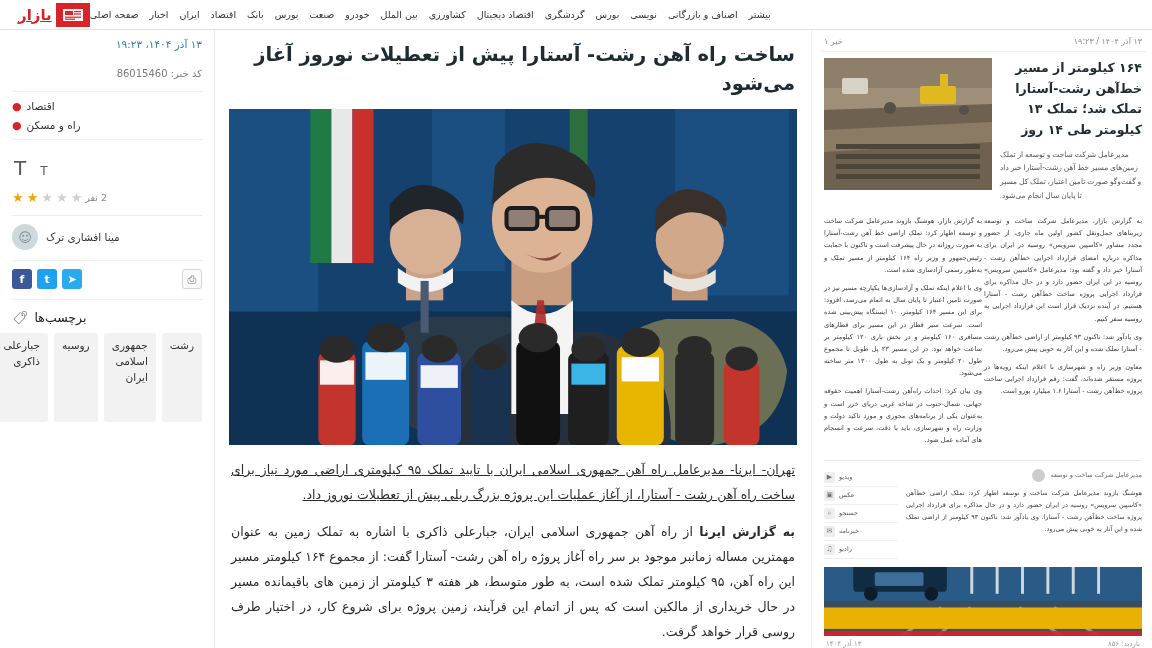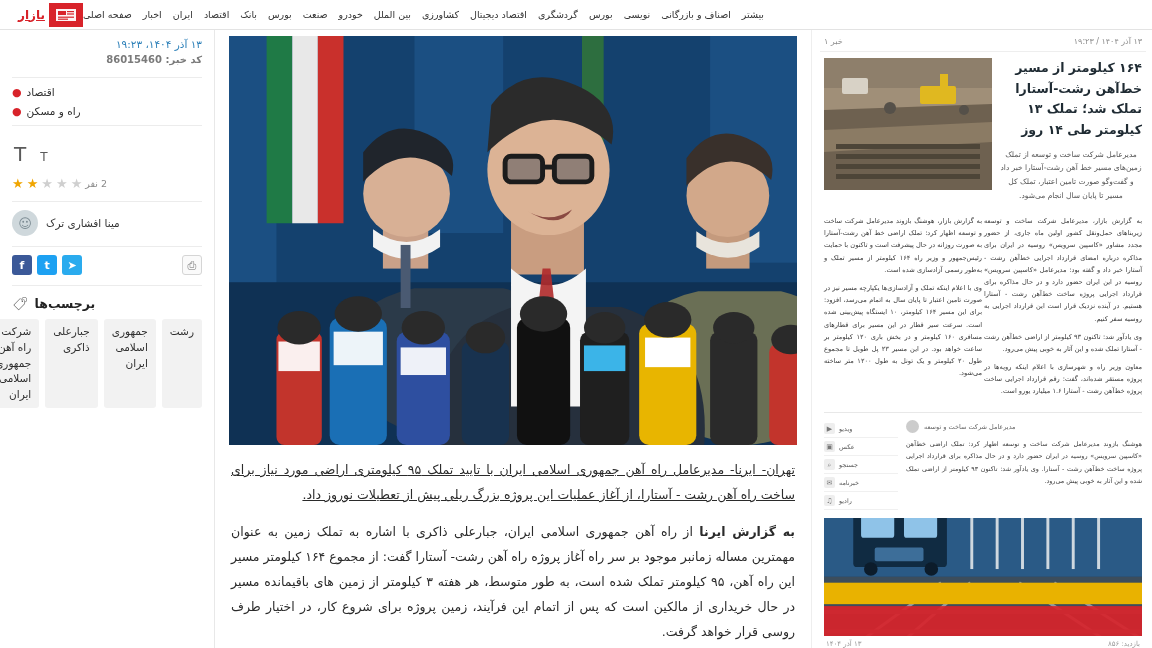--- a/index.html
+++ b/index.html
@@ -25,21 +25,21 @@
   .logo {
     display: flex; align-items: center; gap: 4px;
     margin-left: 10px;
   }
   .logo-mark {
     width: 34px; height: 24px; background: #d8232a;
     display: flex; align-items: center; justify-content: center;
   }
   .logo-mark svg { width: 20px; height: 14px; }
   .logo-text {
-    font-size: 12px; font-weight: bold; color: #d8232a;
+    font-size: 15px; font-weight: bold; color: #d8232a;
     letter-spacing: .5px;
     text-decoration: underline;
   }
   .nav {
     display: flex; flex-direction: row-reverse; align-items: center;
     gap: 11px; font-size: 9.5px; color: #333; margin-right: 12px;
   }
   .nav span { white-space: nowrap; cursor: default; }
 
   
@@ -49,24 +49,24 @@
   .rail {
     width: 215px; flex: 0 0 215px;
     border-right: 1px solid #e8e8e8;
     background: #fff;
     padding: 8px 12px 0 12px;
     order: 3;
     font-size: 10px; color: #444;
   }
   .rail-date {
     color: #2b7fb8; font-size: 10.5px; text-align: right;
-    direction: rtl; margin-bottom: 4px;
+    direction: rtl; margin-bottom: 18px;
   }
   .rail-code {
-    color: #7a7a7a; font-size: 10px; text-align: right; margin-bottom: 12px; font-weight: bold;
+    color: #7a7a7a; font-size: 10px; text-align: right; margin-bottom: 12px;
   }
   .rail-sep { height:1px; background:#ececec; margin: 8px 0; }
   .cat-row {
     display: flex; flex-direction: row-reverse; align-items: center;
     gap: 5px; font-size: 10.5px; color: #2f2f2f; margin-bottom: 7px;
   }
   .cat-dot { color: #d8232a; font-size: 11px; line-height: 1; }
   .fontsize-row {
     display: flex; flex-direction: row-reverse; align-items: baseline;
     gap: 14px; padding: 8px 2px 6px 2px; color: #5a5a5a;
@@ -110,21 +110,21 @@
   .printbtn {
     width: 20px; height: 20px; border: 1px solid #d5d5d5; border-radius: 3px;
     display: flex; align-items: center; justify-content: center;
     color: #6a6a6a; font-size: 11px; background: #fafafa;
   }
 
   .tags-head {
     display: flex; flex-direction: row-reverse; align-items: center;
     gap: 6px; padding: 10px 0 8px 0; border-top: 1px solid #ececec;
   }
-  .tags-head .t { font-size: 12.5px; font-weight: bold; color: #222; }
+  .tags-head .t { font-size: 12.5px; font-weight: normal; color: #222; }
   .tag-icon { color: #555; font-size: 13px; transform: scaleX(-1); }
   .tags { display: flex; flex-direction: row; gap: 6px; }
   .tag {
     background: #f2f2f2; border-radius: 3px; padding: 5px 8px;
     font-size: 10.5px; color: #2f2f2f; text-align: right;
     line-height: 1.5;
   }
 
   
   .center {
@@ -169,38 +169,38 @@
   .l-top { display: flex; flex-direction: row-reverse; gap: 8px; padding: 6px 4px; }
   .l-thumb {
     width: 168px; height: 132px; flex: 0 0 168px; overflow: hidden; background:#6f6255;
   }
   .l-thumb svg { width: 100%; height: 100%; display: block; }
   .l-title {
     font-size: 12.5px; font-weight: bold; color: #1f2b33;
     text-align: right; direction: rtl; line-height: 1.65;
   }
   .l-sub {
-    font-size: 7.5px; color: #555; text-align: center; direction: rtl;
-    line-height: 1.85; margin-top: 7px;
+    font-size: 7.5px; color: #555; text-align: left; direction: rtl;
+    line-height: 1.85; margin-top: 7px; font-family: Liberation Serif, serif;
   }
   .l-cols {
     display: flex; flex-direction: row-reverse; gap: 2px; padding: 6px 4px 0 4px; justify-content: space-between;
   }
   .l-col {
     flex: 1; font-size: 6.6px; line-height: 1.85; color: #3a3a3a;
     text-align: justify; direction: rtl;
   }
   .l-col p { margin-bottom: 6px; }
   .l-divider { height: 1px; background: #e8e8e8; margin: 8px 4px; }
 
   .l-bottom { display: flex; flex-direction: row-reverse; gap: 8px; padding: 0 4px; }
   .l-bwide { flex: 1; }
   .l-bhead {
     display: flex; flex-direction: row-reverse; align-items: center; gap: 5px;
-    font-size: 6.5px; color: #666; justify-content: flex-start;
+    font-size: 6.5px; color: #666; justify-content: flex-end;
   }
   .l-bhead .ava { width: 13px; height: 13px; border-radius: 50%; background: #ccc; }
   .l-btext {
     font-size: 6.4px; line-height: 1.9; color: #3a3a3a; text-align: justify;
     direction: rtl; margin-top: 5px;
   }
   .l-mini {
     width: 74px; flex: 0 0 74px; font-size: 6.4px; color: #555;
     text-align: right; direction: rtl;
   }
@@ -292,20 +292,21 @@
       <div style="flex:1;">
         <div class="l-title">۱۶۴ کیلومتر از مسیر خط‌آهن رشت-آستارا تملک شد؛ تملک ۱۳ کیلومتر طی ۱۴ روز</div>
         <div class="l-sub">مدیرعامل شرکت ساخت و توسعه از تملک زمین‌های مسیر خط آهن رشت-آستارا خبر داد و گفت‌وگو صورت تامین اعتبار، تملک کل مسیر تا پایان سال انجام می‌شود.</div>
       </div>
     </div>
 
     <div class="l-cols">
       <div class="l-col">
         <p>به گزارش بازار، هوشنگ بازوند مدیرعامل شرکت ساخت و توسعه اظهار کرد: تملک اراضی خط آهن رشت-آستارا به صورت روزانه در حال پیشرفت است و تاکنون با حمایت رئیس‌جمهور و وزیر راه ۱۶۴ کیلومتر از مسیر تملک و به‌طور رسمی آزادسازی شده است.</p>
         <p>وی با اعلام اینکه تملک و آزادسازی‌ها یکپارچه مسیر نیز در صورت تامین اعتبار تا پایان سال به اتمام می‌رسد، افزود: برای این مسیر ۱۶۴ کیلومتر، ۱۰ ایستگاه پیش‌بینی شده است. سرعت سیر قطار در این مسیر برای قطارهای مسافری ۱۶۰ کیلومتر و در بخش باری ۱۲۰ کیلومتر بر ساعت خواهد بود. در این مسیر ۲۳ پل طویل تا مجموع طول ۲۰ کیلومتر و یک تونل به طول ۱۲۰۰ متر ساخته می‌شود.</p>
+        <p>وی بیان کرد: احداث راه‌آهن رشت-آستارا اهمیت حقوقه جهانی، شمال-جنوب در شاخه غربی دریای خزر است و به‌عنوان یکی از برنامه‌های محوری و مورد تاکید دولت و وزارت راه و شهرسازی، باید با دقت، سرعت و انسجام های آماده عمل شود.</p>
       </div>
       <div class="l-col">
         <p>به گزارش بازار، مدیرعامل شرکت ساخت و توسعه زیربناهای حمل‌ونقل کشور اولین ماه جاری، از حضور مجدد مشاور «کاسپین سرویس» روسیه در ایران برای مذاکره درباره امضای قرارداد اجرایی خط‌آهن رشت - آستارا خبر داد و گفته بود: مدیرعامل «کاسپین سرویس» روسیه در این ایران حضور دارد و در حال مذاکره برای قرارداد اجرایی پروژه ساخت خط‌آهن رشت - آستارا هستیم. در آینده نزدیک قرار است این قرارداد اجرایی به روسیه سفر کنیم.</p>
         <p>وی یادآور شد: تاکنون ۹۳ کیلومتر از اراضی خط‌آهن رشت - آستارا تملک شده و این آثار به خوبی پیش می‌رود.</p>
         <p>معاون وزیر راه و شهرسازی با اعلام اینکه رویه‌ها در پروژه مستقر شده‌اند، گفت: رقم قرارداد اجرایی ساخت پروژه خط‌آهن رشت - آستارا ۱.۶ میلیارد یورو است.</p>
       </div>
     </div>
 
     <div class="l-divider"></div>
 
@@ -388,20 +389,21 @@
 
     </div>
 
     <div class="l-foot">
       <span>۱۳ آذر ۱۴۰۴</span>
       <span>بازدید: ۸۵۶</span>
     </div>
   </aside>
 
   <main class="center">
+    <h1 class="headline">ساخت راه آهن رشت- آستارا پیش از تعطیلات نوروز آغاز می‌شود</h1>
 
     <div class="hero">
       <svg viewBox="0 0 800 415" preserveAspectRatio="xMidYMid slice" aria-hidden="true">
 
         <rect width="800" height="415" fill="#123a63"></rect>
         <rect x="0" y="0" width="800" height="250" fill="#14416e"></rect>
         <rect x="40" y="0" width="120" height="250" fill="#1b4f82"></rect>
         <rect x="300" y="0" width="90" height="200" fill="#1b4f82"></rect>
         <rect x="600" y="0" width="140" height="230" fill="#1b4f82"></rect>
 
@@ -533,18 +535,19 @@
     </div>
 
     <div class="tags-head">
       <span class="tag-icon">🏷</span>
       <span class="t">برچسب‌ها</span>
     </div>
 
     <div class="tags">
       <div class="tag">رشت</div>
       <div class="tag">جمهوری اسلامی ایران</div>
+      <div class="tag">روسیه</div>
       <div class="tag">جبارعلی ذاکری</div>
       <div class="tag">شرکت راه آهن جمهوری اسلامی ایران</div>
     </div>
   </aside>
 
 </div>
 
 </body></html>

